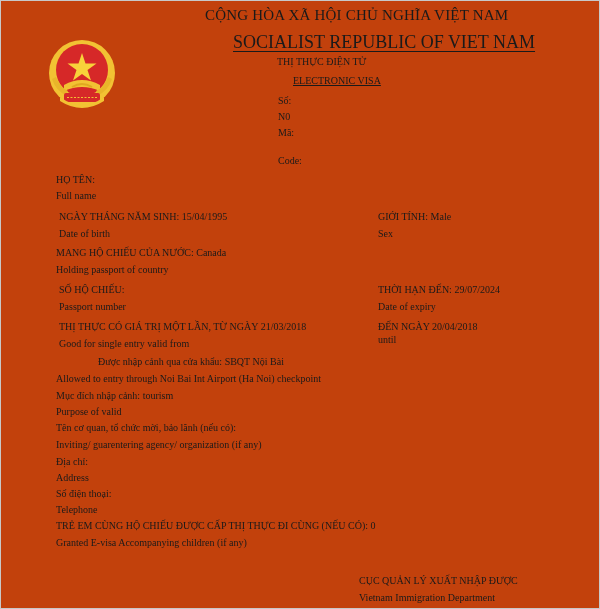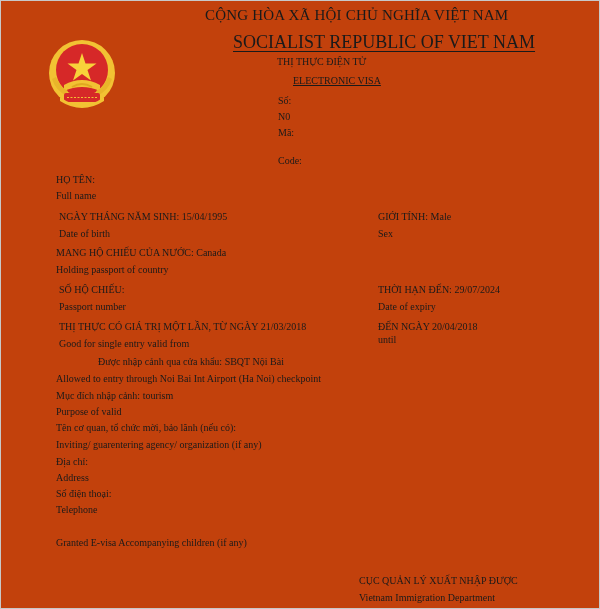--- a/index.html
+++ b/index.html
@@ -78,17 +78,18 @@
 
   <div class="abs lbl" style="left:55px; top:421px;">Tên cơ quan, tổ chức mời, bảo lãnh (nếu có):</div>
   <div class="abs en" style="left:55px; top:438px;">Inviting/ guarentering agency/ organization (if any)</div>
 
   <div class="abs lbl" style="left:55px; top:455px;">Địa chỉ:</div>
   <div class="abs en" style="left:55px; top:471px;">Address</div>
 
   <div class="abs lbl" style="left:55px; top:487px;">Số điện thoại:</div>
   <div class="abs en" style="left:55px; top:503px;">Telephone</div>
 
+  <div class="abs lbl" style="left:55px; top:519px;">TRẺ EM CÙNG HỘ CHIẾU ĐƯỢC CẤP THỊ THỰC ĐI CÙNG (NẾU CÓ): 0</div>
   <div class="abs en" style="left:55px; top:536px;">Granted E-visa Accompanying children (if any)</div>
 
   <div class="abs lbl" style="left:358px; top:574px;">CỤC QUẢN LÝ XUẤT NHẬP ĐƯỢC</div>
   <div class="abs en" style="left:358px; top:591px;">Vietnam Immigration Department</div>
 </div>
 
 </body></html>

